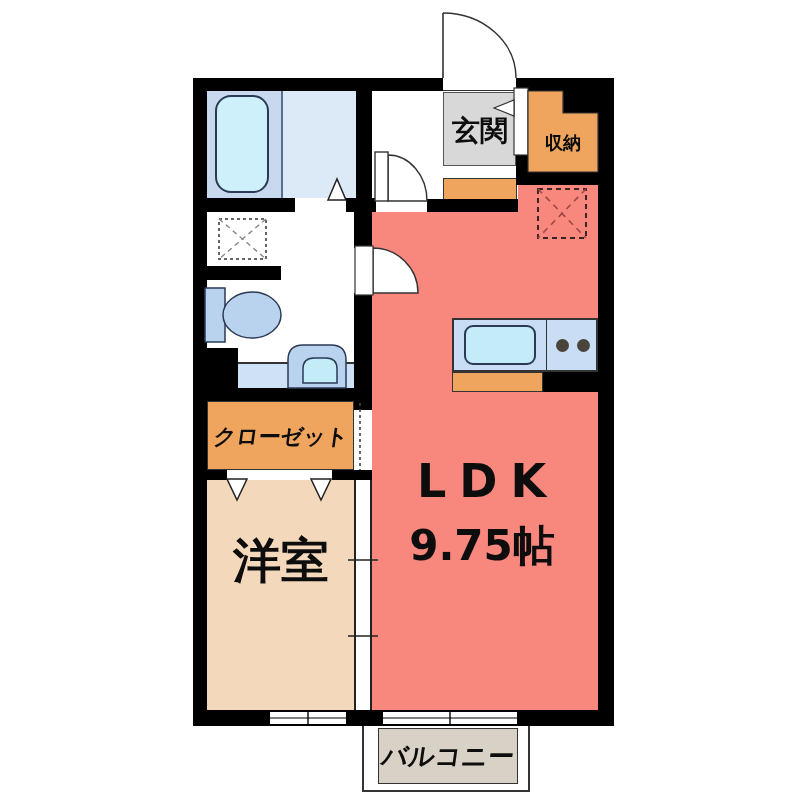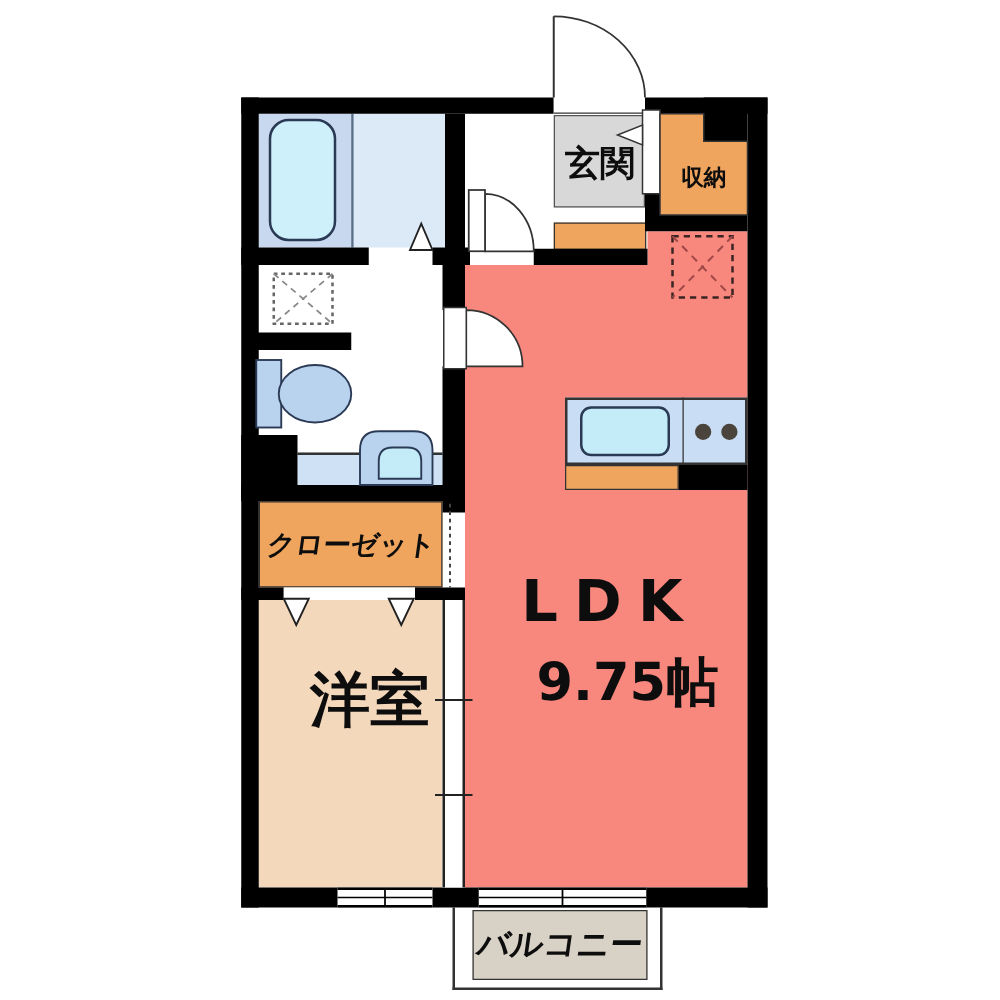--- a/index.html
+++ b/index.html
@@ -145,20 +145,20 @@
   <svg width="800" height="800" viewBox="0 0 800 800">
     <polygon points="528,91 563,91 563,113 598,113 598,172 528,172" fill="#f0a55f" stroke="#333" stroke-width="1.2"></polygon>
   </svg>
 
   <div class="room-label" style="left:480px;top:131px;font-size:28px;">玄関</div>
 
   <div class="room-label" style="left:563px;top:143px;font-size:18px;">収納</div>
 
   <div class="room-label slant" style="left:281px;top:437px;font-size:22px;">クローゼット</div>
 
-  <div class="room-label" style="left:296px;top:560px;font-size:48px;">洋室</div>
+  <div class="room-label" style="left:281px;top:560px;font-size:48px;">洋室</div>
 
   <div class="room-label" style="left:488px;top:481px;font-size:46px;letter-spacing:13px;">LDK</div>
-  <div class="room-label" style="left:482px;top:546px;font-size:42px;margin-left:20px;">9.75帖</div>
+  <div class="room-label" style="left:482px;top:546px;font-size:42px;">9.75帖</div>
 
   <div class="room-label slant" style="left:448px;top:756px;font-size:26px;">バルコニー</div>
 
 </div>
 
 </body></html>

